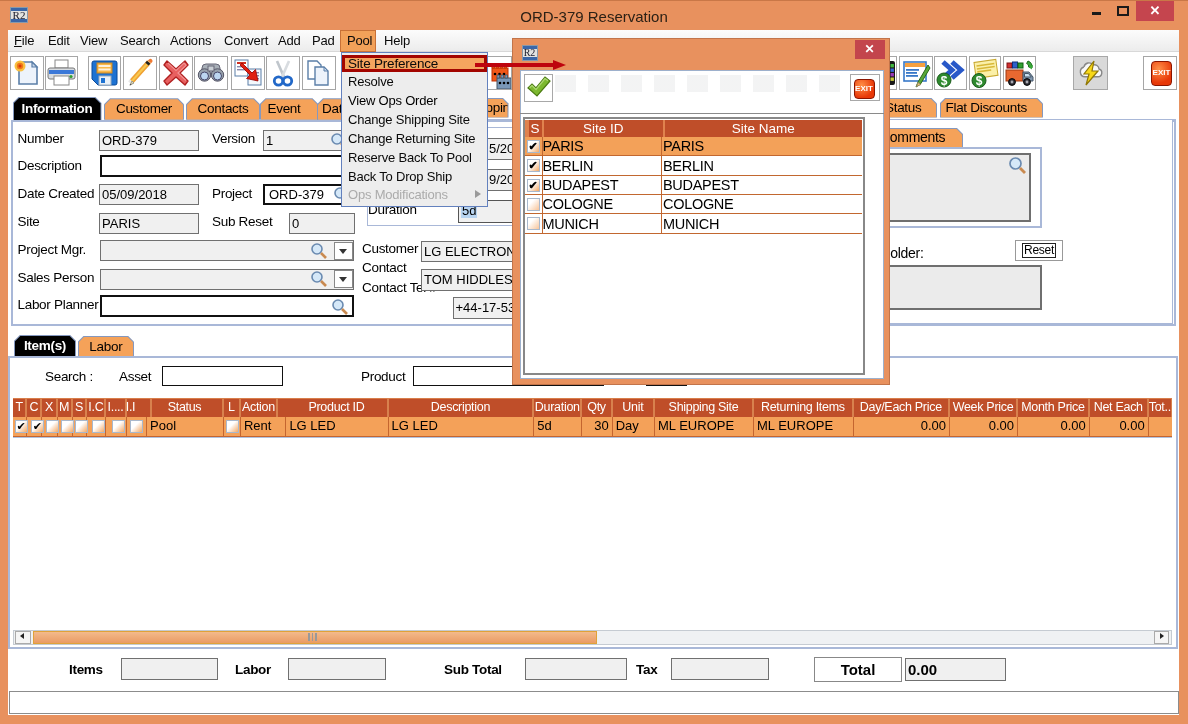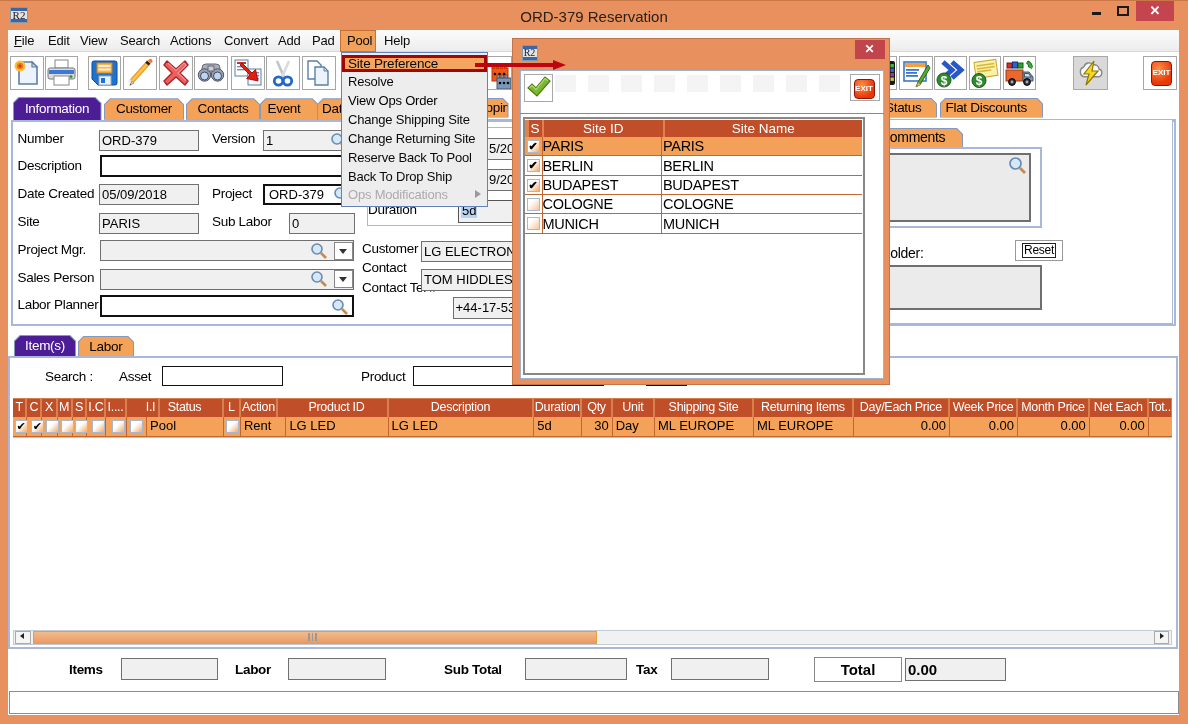--- a/index.html
+++ b/index.html
@@ -5,21 +5,21 @@
 body{width:1188px;height:724px;position:relative;overflow:hidden;
  font-family:"Liberation Sans",sans-serif;background:#E8915E}
 .ab{position:absolute}
 .lbl{position:absolute;font-size:13.5px;letter-spacing:-0.3px;color:#000;white-space:nowrap}
 .fld{position:absolute;background:#F0F0F0;border:1.5px solid #707070;font-size:13px;color:#000;white-space:nowrap;overflow:hidden;line-height:19px;padding-left:2px}
 .wfld{position:absolute;background:#fff;border:2px solid #111;font-size:13px;color:#000;white-space:nowrap;overflow:hidden;padding-left:4px}
 .btn{position:absolute;background:#fff;border:1px solid #A6A6A6}
 .mi{position:absolute;font-size:13px;letter-spacing:-0.2px;color:#0a0a0a;white-space:nowrap}
 .tabO{position:absolute;background:#8598BE;clip-path:polygon(0 6px,6px 0,calc(100% - 6px) 0,100% 6px,100% 100%,0 100%)}
 .tabI{position:absolute;left:1px;top:1px;right:1px;bottom:0;background:#F5A259;clip-path:polygon(0 5.5px,5.5px 0,calc(100% - 5.5px) 0,100% 5.5px,100% 100%,0 100%);font-size:13.5px;letter-spacing:-0.3px;color:#000;white-space:nowrap}
-.tabI.act{background:#4c1d95;color:#fff;font-weight:normal}
+.tabI.act{background:#000000;color:#fff;font-weight:bold}
 .hcell{position:absolute;top:0;height:100%;color:#fff;font-size:12.5px;letter-spacing:-0.3px;text-align:center;border-right:2px solid #D8814E;line-height:19px;overflow:hidden;white-space:nowrap}
 .rcell{position:absolute;top:0;height:100%;color:#000;font-size:13px;border-right:1px solid #C4652F;line-height:18px;overflow:hidden;white-space:nowrap;padding:0 3px}
 .cb{position:absolute;width:13px;height:13px;border:1px solid #A9B8CC;background:linear-gradient(135deg,#ffffff 40%,#F2A159 105%);line-height:11px;text-align:center;font-size:11px;color:#000}
 .mag{position:absolute}
 .drow{position:absolute;left:12px;width:337px;height:19.3px;border-bottom:1px solid #C2672F;background:#fff}
 .drow::before{content:"";position:absolute;left:17.8px;top:0;bottom:0;border-left:1px solid #C2672F}
 .drow::after{content:"";position:absolute;left:136.8px;top:0;bottom:0;border-left:1px solid #C2672F}
 .dtxt{position:absolute;left:12px;width:337px;font-size:14.5px;letter-spacing:-0.3px;color:#000}
 .c1{position:absolute;left:18px}
 .c2{position:absolute;left:138.5px}
@@ -262,21 +262,21 @@
 
 <div class="lbl" style="left:17.5px;top:130.5px">Number</div>
 <div class="lbl" style="left:17.5px;top:158px">Description</div>
 <div class="lbl" style="left:17.5px;top:186px">Date Created</div>
 <div class="lbl" style="left:17.5px;top:214px">Site</div>
 <div class="lbl" style="left:17.5px;top:242px">Project Mgr.</div>
 <div class="lbl" style="left:17.5px;top:269.5px">Sales Person</div>
 <div class="lbl" style="left:17.5px;top:297px">Labor Planner</div>
 <div class="lbl" style="left:212px;top:130.5px">Version</div>
 <div class="lbl" style="left:212px;top:186px">Project</div>
-<div class="lbl" style="left:212px;top:214px">Sub Labor</div>
+<div class="lbl" style="left:212px;top:214px">Sub Reset</div>
 <div class="lbl" style="left:368px;top:202px">Duration</div>
 <div class="lbl" style="left:362px;top:241px">Customer</div>
 <div class="lbl" style="left:362px;top:260px">Contact</div>
 <div class="lbl" style="left:362px;top:280px">Contact Tel #</div>
 
 <div class="fld" style="left:99px;top:130px;width:100px;height:21px;line-height:19px">ORD-379</div>
 <div class="fld" style="left:263px;top:130px;width:91px;height:21px;line-height:19px">1</div>
 <svg class="mag" style="left:330px;top:131.5px" width="18" height="18" viewBox="0 0 18 18">
     <circle cx="7" cy="7" r="5" fill="#D5E8F8" stroke="#6A8AB0" stroke-width="1.6"></circle>
     <path d="M11 11 L16 16" stroke="#C98A50" stroke-width="2.6"></path>
@@ -359,21 +359,21 @@
 
 <div class="ab" style="left:13px;top:398px;width:1159px;height:19px;background:#BF4E29;border-top:1px solid #D87E4B"></div>
 <div class="ab" id="hcells" style="left:13px;top:398px;width:1159px;height:19px;overflow:hidden">
 <div class="hcell" style="left:0;width:14.4px">T</div>
 <div class="hcell" style="left:14.4px;width:15.1px">C</div>
 <div class="hcell" style="left:29.5px;width:15.1px">X</div>
 <div class="hcell" style="left:44.6px;width:15.1px">M</div>
 <div class="hcell" style="left:59.7px;width:14.7px">S</div>
 <div class="hcell" style="left:74.4px;width:19px">I.C</div>
 <div class="hcell" style="left:93.2px;width:20.7px">I....</div>
-<div class="hcell" style="left:130px;width:17px">I.I</div>
+<div class="hcell" style="left:98px;width:41px">I.I</div>
 <div class="hcell" style="left:134px;width:77px">Status</div>
 <div class="hcell" style="left:211px;width:16.9px">L</div>
 <div class="hcell" style="left:227.9px;width:37px">Action</div>
 <div class="hcell" style="left:273.4px;width:102.2px">Product ID</div>
 <div class="hcell" style="left:375.6px;width:145.7px">Description</div>
 <div class="hcell" style="left:521.3px;width:48px">Duration</div>
 <div class="hcell" style="left:569.3px;width:30.4px">Qty</div>
 <div class="hcell" style="left:599.7px;width:42.3px">Unit</div>
 <div class="hcell" style="left:642px;width:99px">Shipping Site</div>
 <div class="hcell" style="left:741px;width:99.7px">Returning Items</div>

